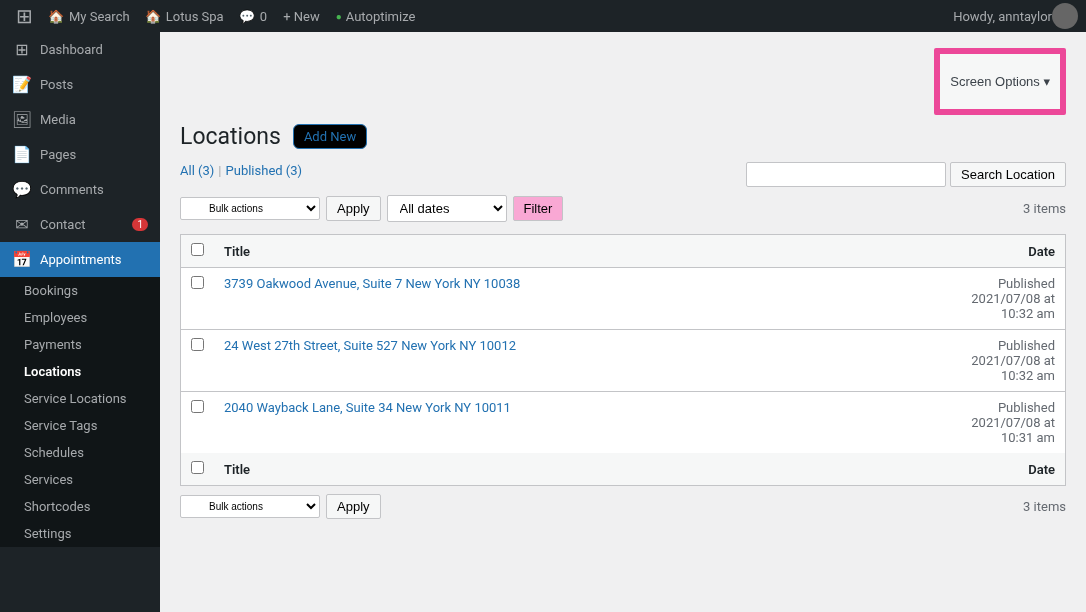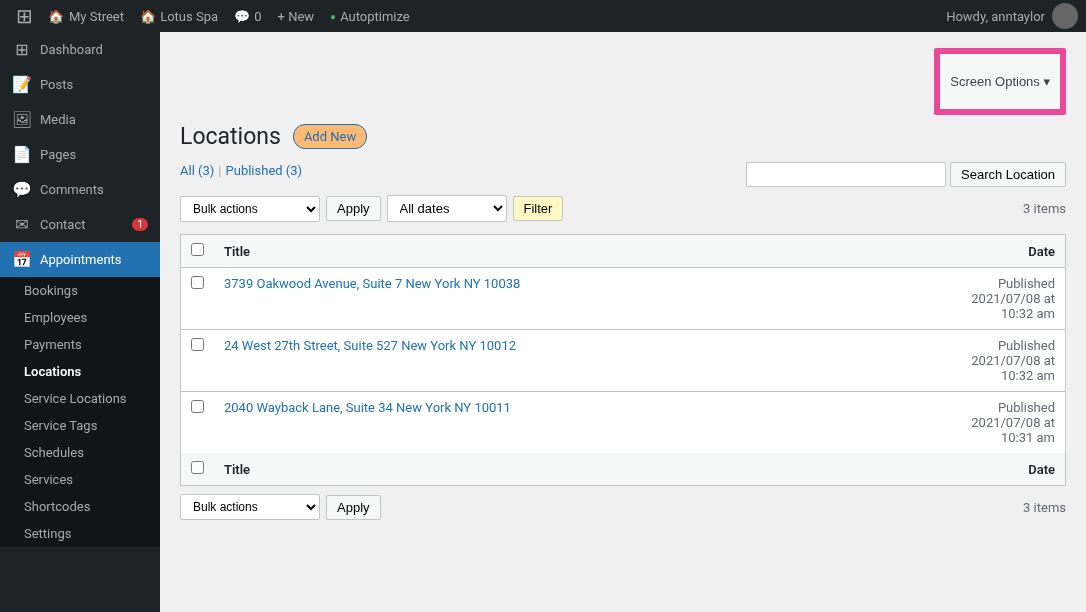--- a/index.html
+++ b/index.html
@@ -24,21 +24,21 @@
       gap: 4px;
       padding: 0 8px;
       height: 32px;
       cursor: pointer;
       white-space: nowrap;
     }
     .adminbar-right {
       margin-left: auto;
       display: flex;
       align-items: center;
-      gap: 7px;
+      gap: 0;
       color: #a7aaad;
     }
     .adminbar-avatar {
       width: 26px; height: 26px;
       background: #666;
       border-radius: 50%;
       display: inline-block;
     }
     .green-dot { color: #46b450; font-size: 10px; }
 
@@ -117,27 +117,27 @@
       align-items: center;
       gap: 12px;
       margin-bottom: 12px;
     }
     .page-title {
       font-size: 23px;
       font-weight: 400;
       color: #1d2327;
     }
     .add-new-btn {
-      background: #fdba74;
+      background: #000000;
       border: 1px solid #2271b1;
       color: #2271b1;
       padding: 4px 10px;
       font-size: 13px;
       cursor: pointer;
-      border-radius: 12px;
+      border-radius: 6px;
       text-decoration: none;
     }
 
     
     .filter-bar {
       display: flex;
       align-items: center;
       gap: 4px;
       margin-bottom: 8px;
       font-size: 13px;
@@ -146,24 +146,24 @@
     .filter-bar .sep { color: #a7aaad; }
 
     
     .search-filter-row {
       display: flex;
       align-items: center;
       gap: 6px;
       margin-bottom: 12px;
     }
     .bulk-select {
-      padding: 4px 8px;
-      border: 1px solid #c3c4c7;
-      border-radius: 2px;
-      font-size: 12px;
+      padding: 4px 24px;
+      border: 1px solid #c3c4c7;
+      border-radius: 2px;
+      font-size: 10px;
       background: #fff;
       cursor: pointer;
       min-width: 140px;
     }
     .apply-btn {
       background: #f6f7f7;
       border: 1px solid #c3c4c7;
       padding: 4px 10px;
       font-size: 13px;
       cursor: pointer;
@@ -172,21 +172,21 @@
     .date-select {
       padding: 4px 8px;
       border: 1px solid #c3c4c7;
       border-radius: 2px;
       font-size: 13px;
       background: #fff;
       cursor: pointer;
       min-width: 120px;
     }
     .filter-btn {
-      background: #fef9c3;
+      background: #f9a8d4;
       border: 1px solid #c3c4c7;
       padding: 4px 10px;
       font-size: 13px;
       cursor: pointer;
       border-radius: 2px;
     }
     .spacer { flex: 1; }
     .items-count {
       font-size: 13px;
       color: #646970;
@@ -253,21 +253,21 @@
   </style>
 </head>
 <body>
 
 <div id="wpadminbar">
   <div class="adminbar-item">
     <span style="font-size:20px;">⊞</span>
   </div>
   <div class="adminbar-item">
     <span>🏠</span>
-    <span>My Street</span>
+    <span>My Search</span>
   </div>
   <div class="adminbar-item">
     <span>🏠</span>
     <span>Lotus Spa</span>
   </div>
   <div class="adminbar-item">
     <span>💬</span>
     <span>0</span>
   </div>
   <div class="adminbar-item">

